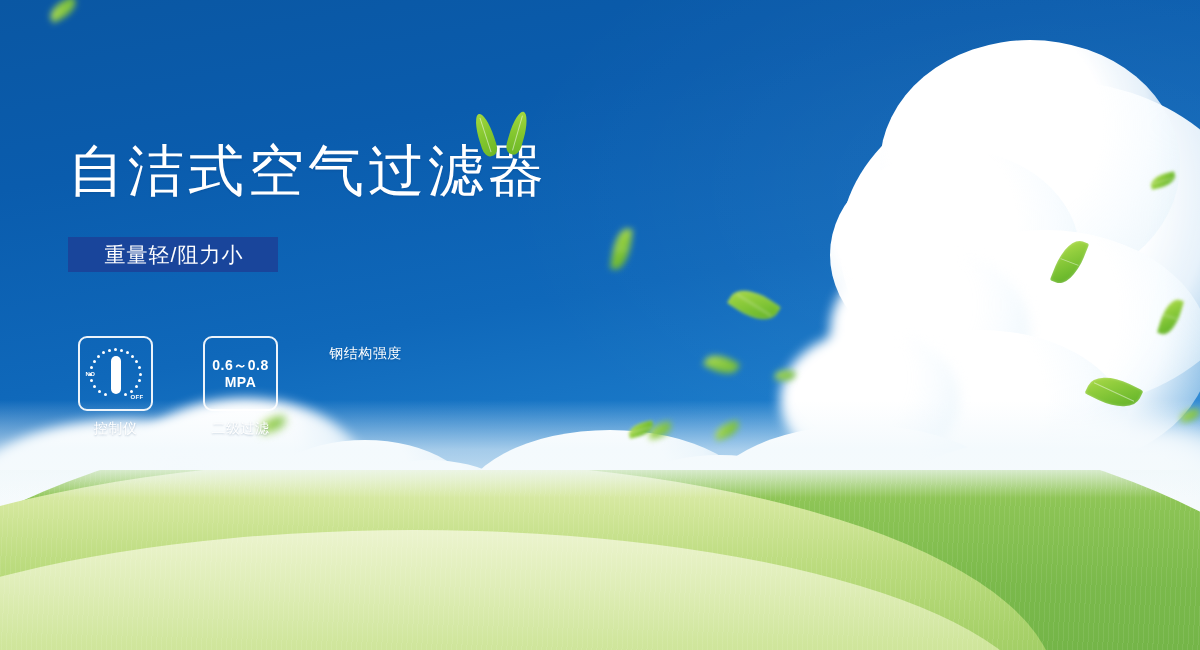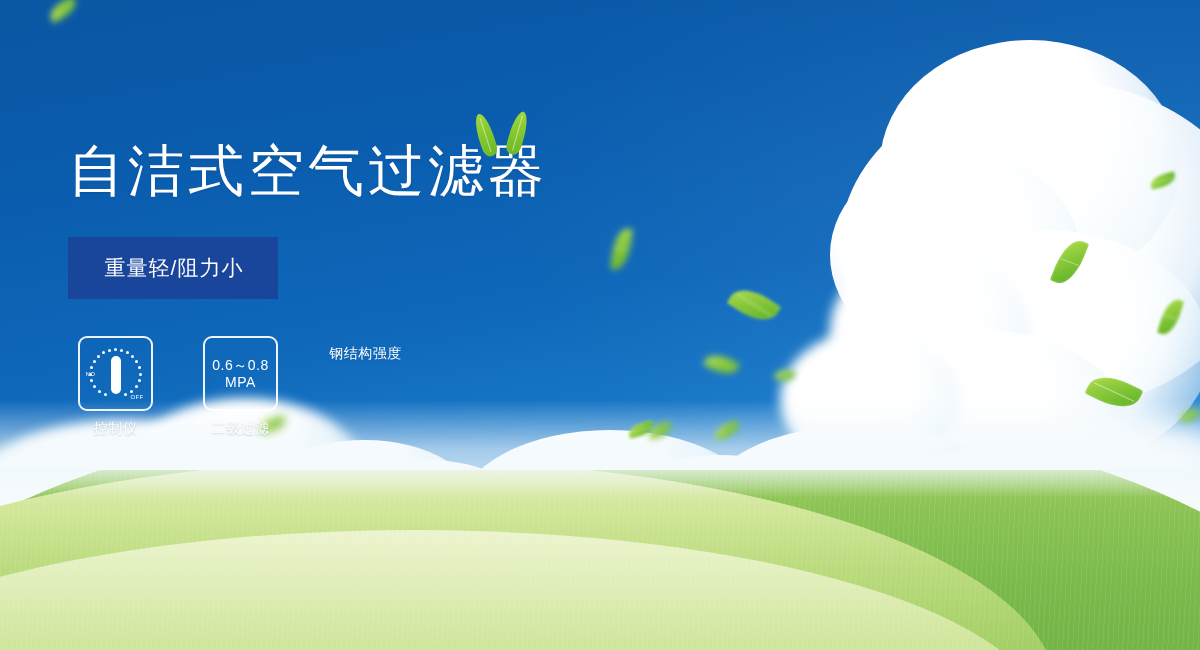--- a/index.html
+++ b/index.html
@@ -114,21 +114,21 @@
   
   .title-leaf{
     position:absolute;width:15px;height:44px;border-radius:60% 60% 50% 50%/72% 72% 28% 28%;
     background:linear-gradient(160deg,#a5d93f 0%, #84c72f 50%, #6cb726 100%);
   }
   #tleafL{left:478px;top:113px;transform:rotate(-18deg);}
   #tleafR{left:510px;top:111px;transform:rotate(16deg);}
   .title-leaf .tv{position:absolute;left:48%;top:8%;width:1px;height:84%;background:rgba(255,255,255,.5);}
 
   
-  .tags{position:absolute;left:68px;top:237px;height:62px;display:flex;}
+  .tags{position:absolute;left:68px;top:237px;height:35px;display:flex;}
   .tag{
     display:flex;align-items:center;justify-content:center;
     font-size:21px;letter-spacing:1px;white-space:nowrap;
   }
   .tag-dark{
     background:#19459b;color:#ffffff;
     padding:0 20px 0 22px;min-width:168px;
   }
   .tag-light{
     background:#ffffff;color:#1550a6;
@@ -137,21 +137,21 @@
     margin-left:-4px;
   }
 
   
   .features{position:absolute;left:78px;top:336px;display:flex;gap:50px;}
   .feature{width:75px;display:flex;flex-direction:column;align-items:center;}
   .fbox{
     width:75px;height:75px;border:2px solid rgba(255,255,255,.92);
     border-radius:9px;position:relative;
     display:flex;flex-direction:column;align-items:center;justify-content:center;
-    color:#ffffff;box-sizing:border-box;
+    color:#ffffff;box-sizing:border-box;font-weight:bold;
   }
   .fbox .ftext{
     font-size:14px;line-height:17px;text-align:center;letter-spacing:.5px;color:#fff;
   }
   .flabel{
     margin-top:9px;font-size:14px;color:#ffffff;white-space:nowrap;letter-spacing:.5px;
     text-shadow:0 1px 2px rgba(0,50,100,.25);
   }
 
   

